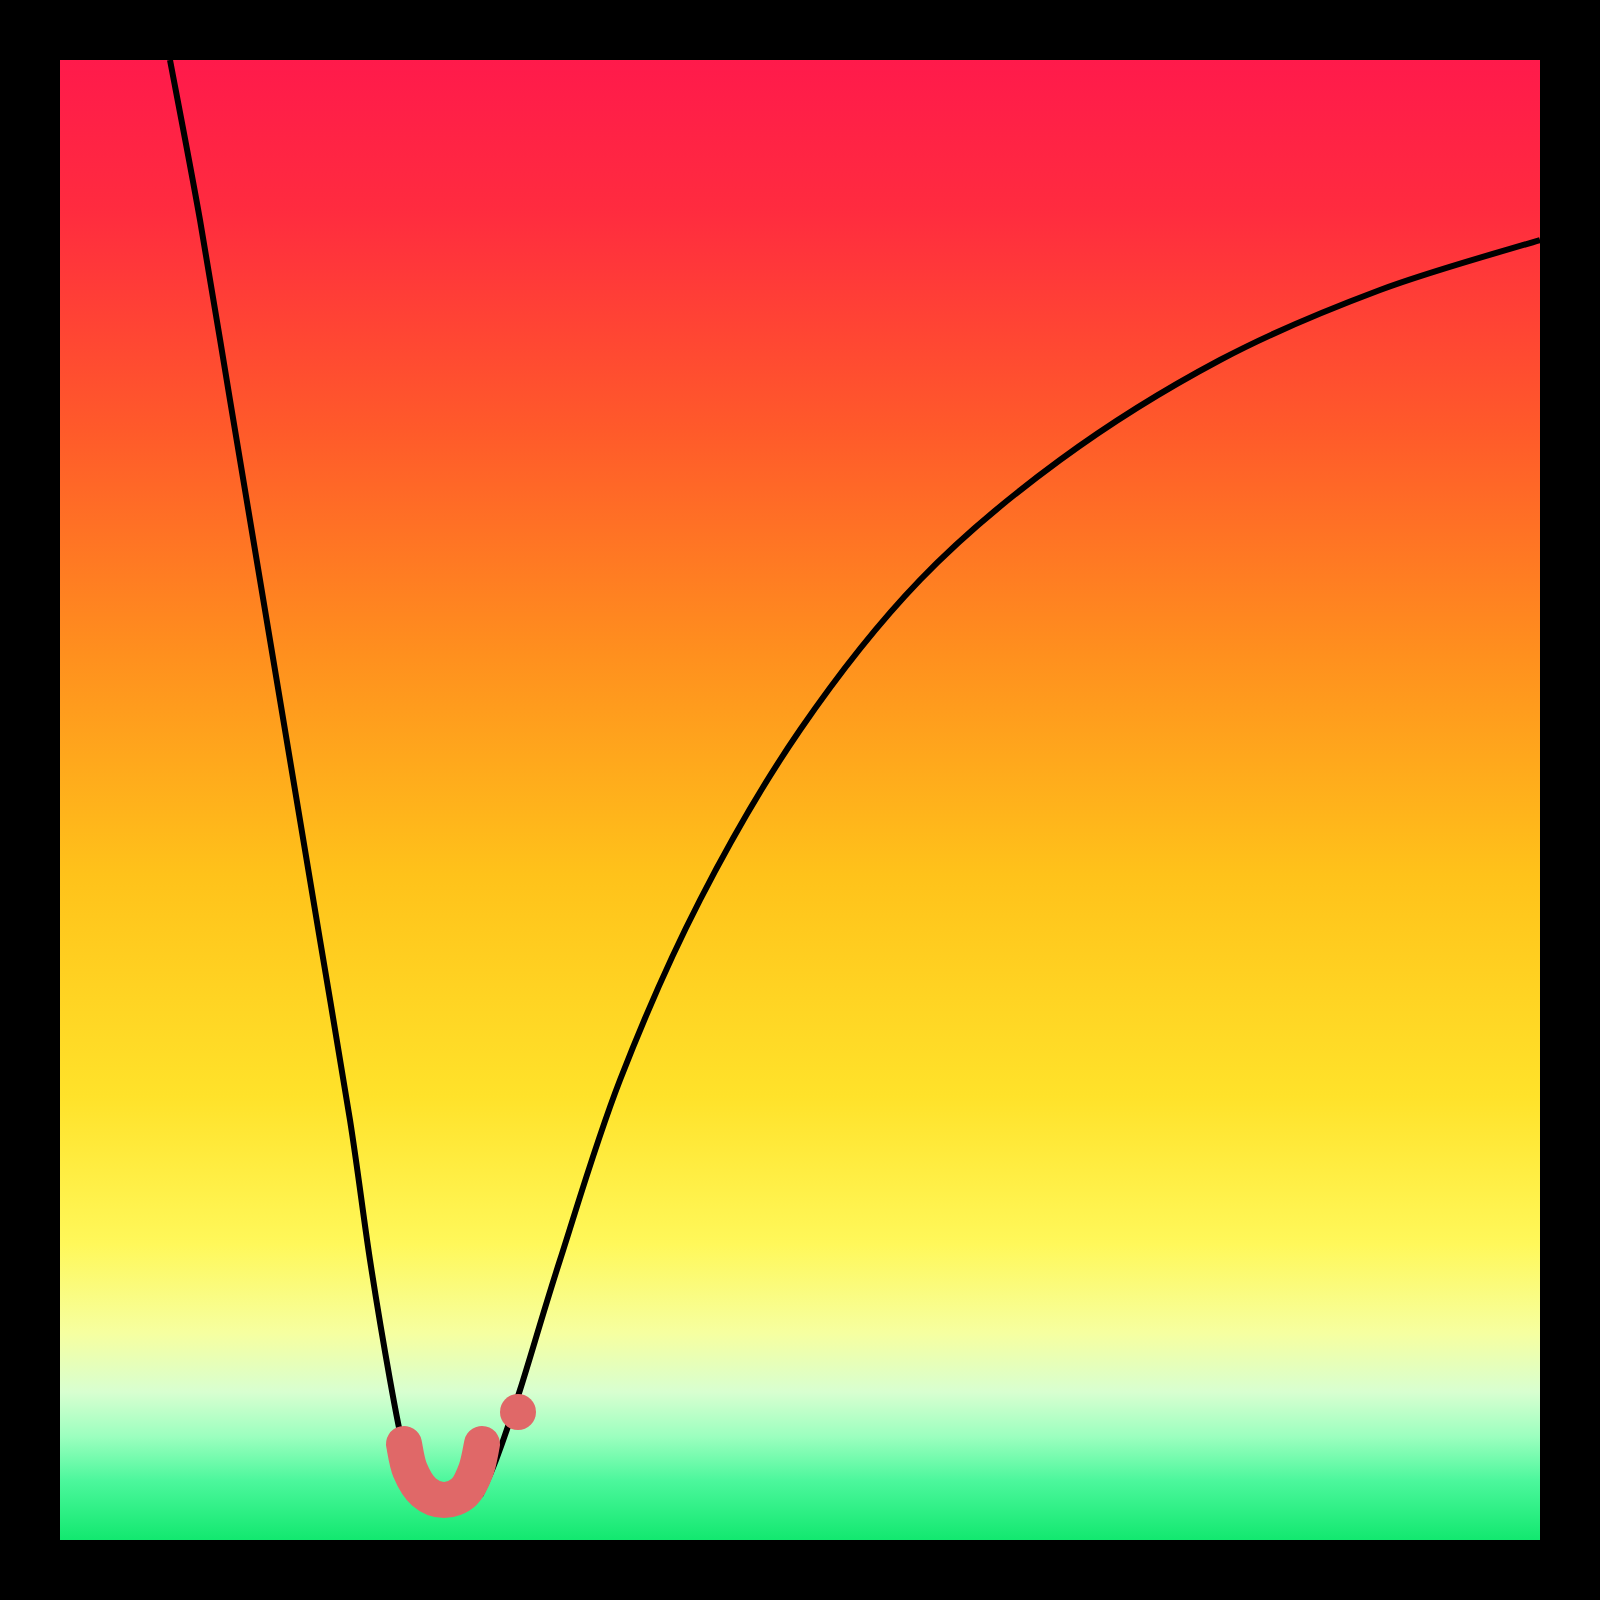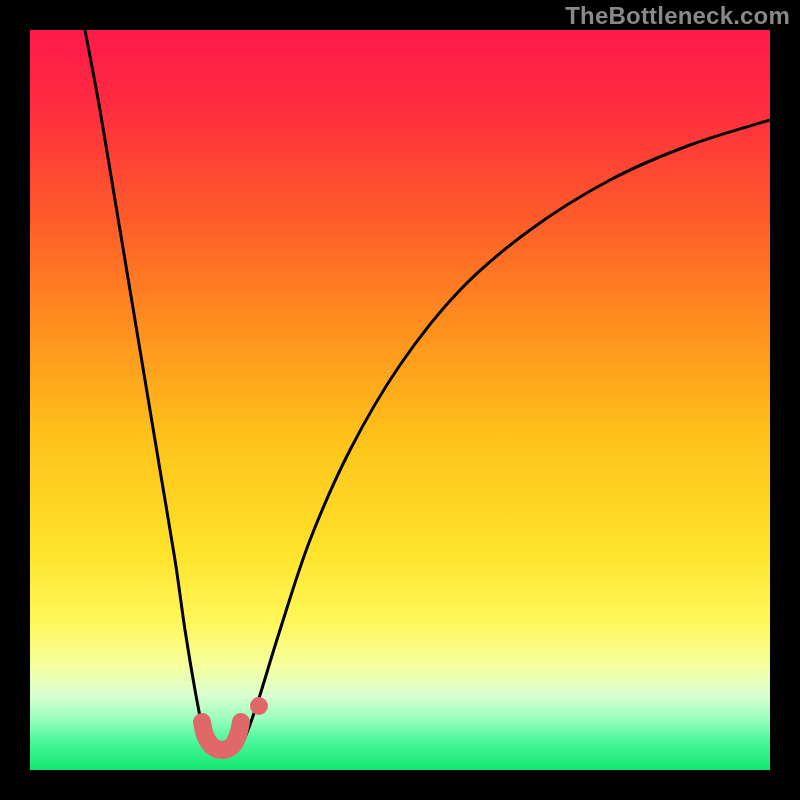--- a/index.html
+++ b/index.html
@@ -64,14 +64,13 @@
       </defs>
       <rect id="bg-rect" x="0" y="0" width="740" height="740" fill="url(#bg-grad)"></rect>
       <g id="series-group">
           <path d="M 55 0 C 57.50 13.33, 65.00 51.67, 70 80 C 75.00 108.33, 80.00 140.00, 85 170 C 90.00 200.00, 95.00 230.00, 100 260 C 105.00 290.00, 110.00 320.00, 115 350 C 120.00 380.00, 125.00 410.00, 130 440 C 135.00 470.00, 140.83 503.33, 145 530 C 149.17 556.67, 151.67 578.33, 155 600 C 158.33 621.67, 162.17 644.17, 165 660 C 167.83 675.83, 169.83 686.67, 172 695 C 174.17 703.33, 175.83 706.17, 178 710 C 180.17 713.83, 183.83 716.67, 185 718" fill="none" stroke="#000000" stroke-width="3" stroke-linecap="butt" stroke-linejoin="round"></path>
           <path d="M 210 718 C 211.33 715.00, 214.67 708.83, 218 700 C 221.33 691.17, 224.67 681.67, 230 665 C 235.33 648.33, 241.67 625.83, 250 600 C 258.33 574.17, 268.33 540.00, 280 510 C 291.67 480.00, 305.00 449.17, 320 420 C 335.00 390.83, 351.67 361.67, 370 335 C 388.33 308.33, 408.33 282.50, 430 260 C 451.67 237.50, 475.00 218.33, 500 200 C 525.00 181.67, 553.33 164.17, 580 150 C 606.67 135.83, 633.33 125.00, 660 115 C 686.67 105.00, 726.67 94.17, 740 90" fill="none" stroke="#000000" stroke-width="3" stroke-linecap="butt" stroke-linejoin="round"></path>
           <path d="M 172 692 C 172.50 694.17, 173.33 701.00, 175 705 C 176.67 709.00, 179.17 713.50, 182 716 C 184.83 718.50, 188.67 720.00, 192 720 C 195.33 720.00, 199.33 718.50, 202 716 C 204.67 713.50, 206.50 709.00, 208 705 C 209.50 701.00, 210.50 694.17, 211 692" fill="none" stroke="#e06868" stroke-width="18" stroke-linecap="round" stroke-linejoin="round"></path>
           <circle cx="229" cy="676" r="9" fill="#e06868"></circle>
         </g>
     </svg>
   </div>
-  <div class="watermark">TheBottleneck.com</div>
 </div>
 
 </body></html>

